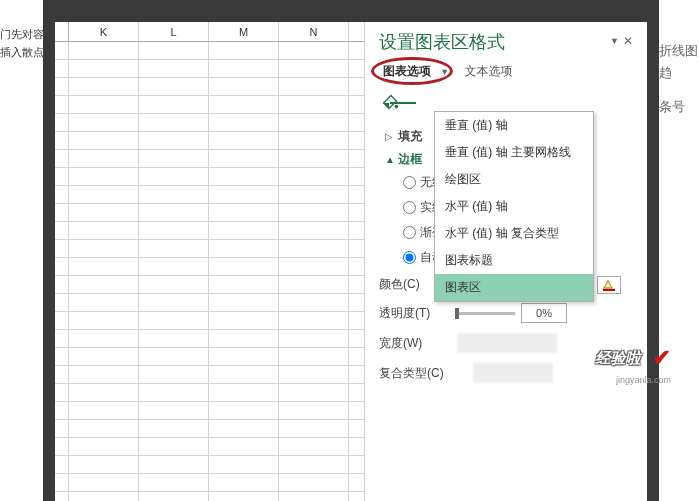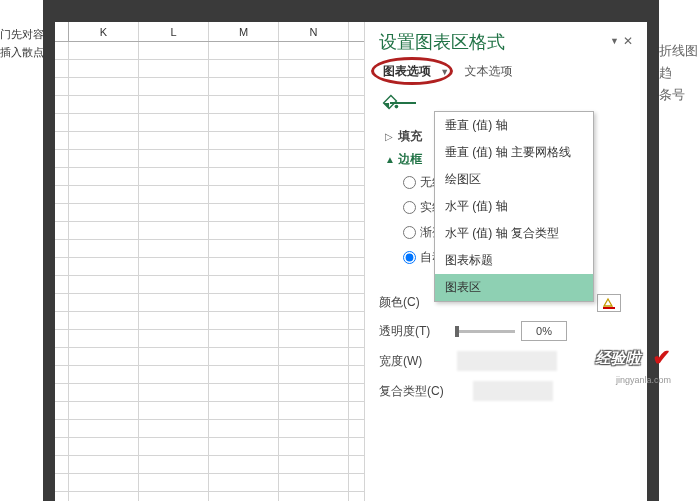--- a/index.html
+++ b/index.html
@@ -43,21 +43,21 @@
   .section-item { margin: 6px 0 3px 6px; }
   .section-item .tri { display: inline-block; width: 10px; color: #666; font-size: 10px; }
   .section-label { font-weight: bold; color: #444; }
   .section-label-active { font-weight: bold; color: #217346; }
 
   .radio-group { margin-left: 24px; margin-top: 6px; }
   .radio-item { display: flex; align-items: center; font-size: 12px; margin-bottom: 8px; color: #444; }
   .radio-item input { margin-right: 4px; }
   .radio-item span { white-space: nowrap; }
 
-  .prop-rows { margin-top: 28px; }
+  .prop-rows { margin-top: 10px; }
   .prop-row { display: flex; align-items: center; margin-bottom: 10px; font-size: 12px; }
   .prop-label { width: 72px; color: #444; }
   .slider-track { width: 58px; height: 3px; background: #bbb; position: relative; margin: 0 6px; }
   .slider-thumb { position: absolute; left: -2px; top: -4px; width: 4px; height: 11px; background: #666; }
   .percent-box { width: 46px; height: 20px; border: 1px solid #aaa; font-size: 11px; text-align: center; line-height: 18px; }
   .blur-box { width: 100px; height: 20px; background: #ededed; margin-left: 6px; filter: blur(1.2px); }
   .fill-picker { position: absolute; right: 16px; width: 24px; height: 18px; border: 1px solid #aaa; display: flex; align-items: center; justify-content: center; }
 
   .dropdown-menu { position: absolute; left: 69px; top: 89px; width: 160px; background: #fff; border: 1px solid #b0b0b0; box-shadow: 2px 2px 4px rgba(0,0,0,.2); z-index: 50; }
   .dropdown-item { padding: 5px 10px; font-size: 12px; color: #333; white-space: nowrap; }
@@ -77,21 +77,21 @@
   <div class="dark-right"></div>
 
   <div class="left-truncated">
     <div>门先对容</div>
     <div>插入散点</div>
   </div>
 
   <div class="right-truncated">
     <div style="margin-top:12px">折线图</div>
     <div style="margin-top:4px">趋</div>
-    <div style="margin-top:4px">条号</div>
+    <div style="margin-top:16px">条号</div>
   </div>
 
   <div class="inner-panel">
     <div class="grid-area">
       <div class="col-headers">
         <div class="grid-left-stub-h"></div>
         <div class="col-header">K</div>
         <div class="col-header">L</div>
         <div class="col-header">M</div>
         <div class="col-header">N</div>

